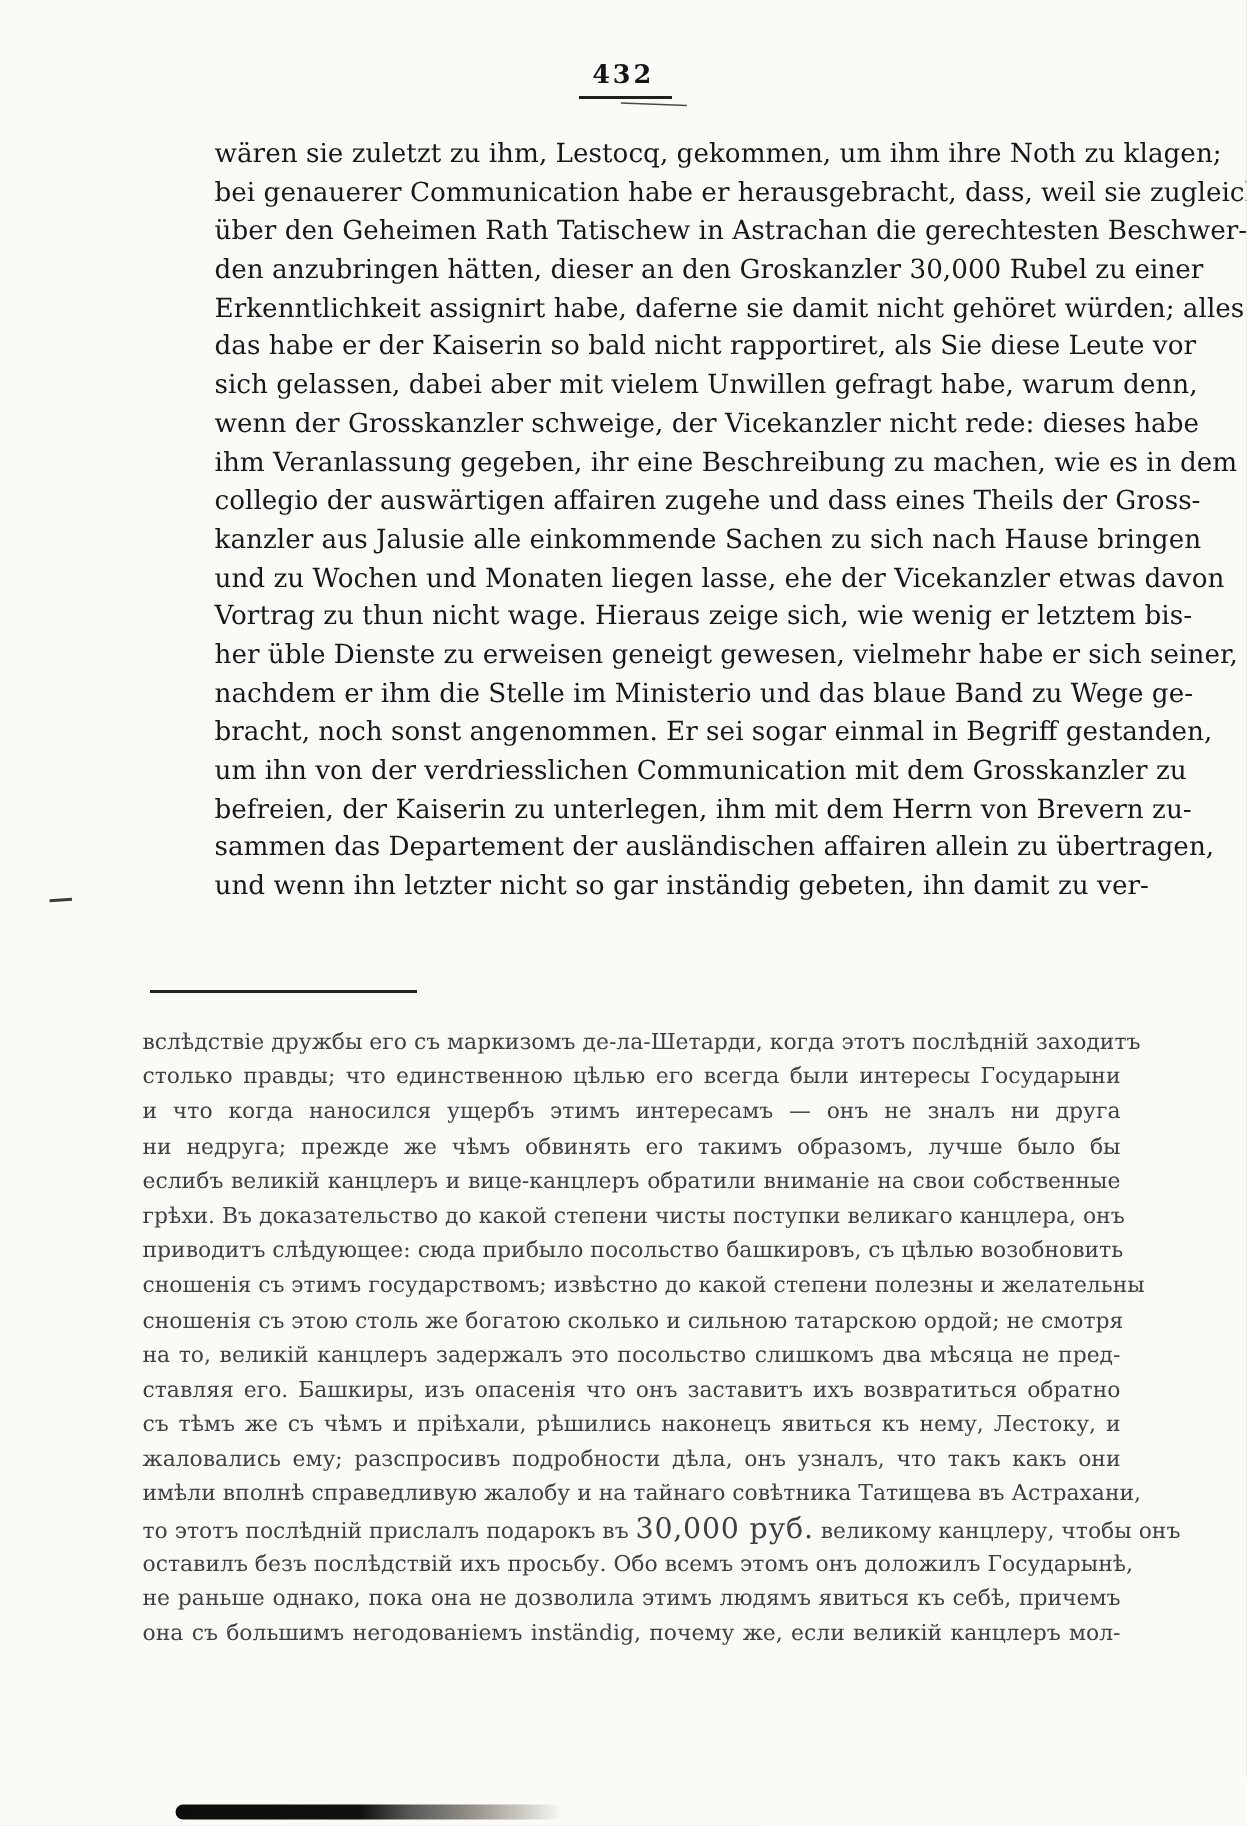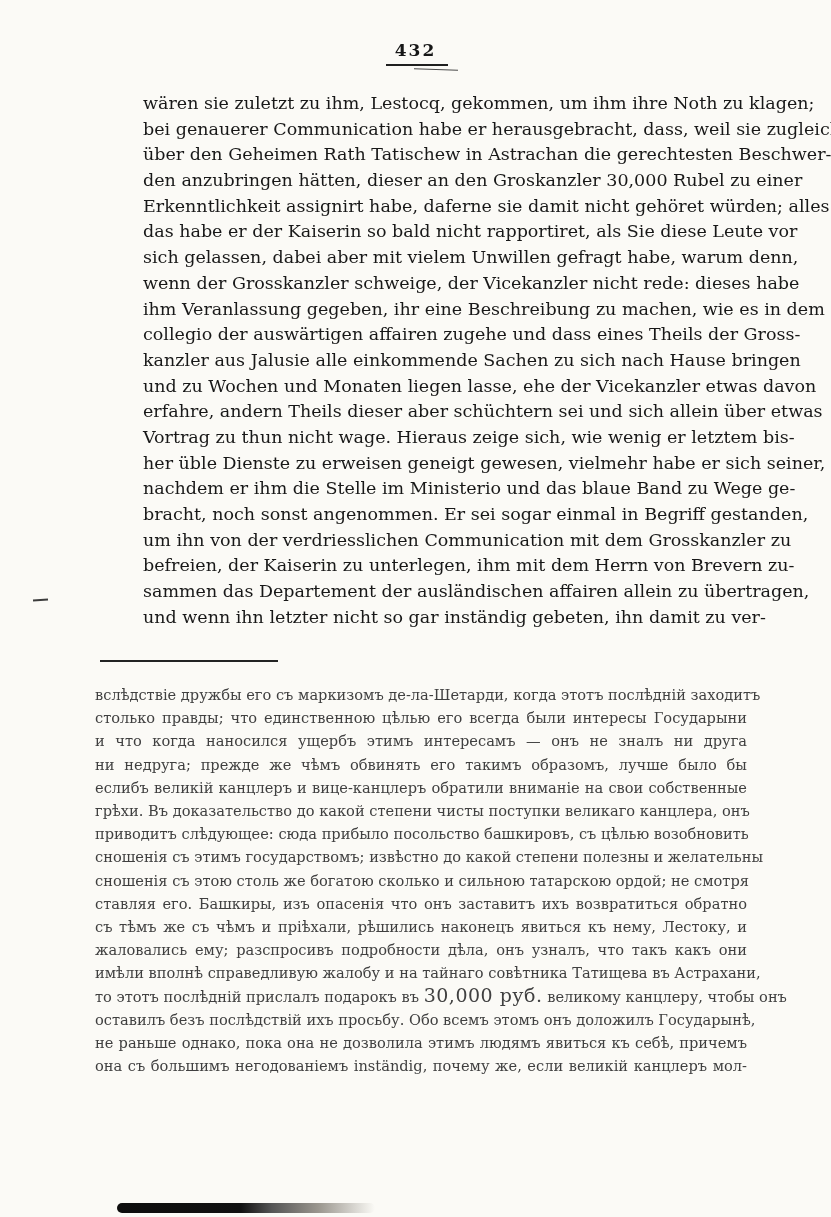--- a/index.html
+++ b/index.html
@@ -124,21 +124,20 @@
       <div class="main-line">über den Geheimen Rath Tatischew in Astrachan die gerechtesten Beschwer-</div>
       <div class="main-line">den anzubringen hätten, dieser an den Groskanzler 30,000 Rubel zu einer</div>
       <div class="main-line">Erkenntlichkeit assignirt habe, daferne sie damit nicht gehöret würden; alles</div>
       <div class="main-line">das habe er der Kaiserin so bald nicht rapportiret, als Sie diese Leute vor</div>
       <div class="main-line">sich gelassen, dabei aber mit vielem Unwillen gefragt habe, warum denn,</div>
       <div class="main-line">wenn der Grosskanzler schweige, der Vicekanzler nicht rede: dieses habe</div>
       <div class="main-line">ihm Veranlassung gegeben, ihr eine Beschreibung zu machen, wie es in dem</div>
       <div class="main-line">collegio der auswärtigen affairen zugehe und dass eines Theils der Gross-</div>
       <div class="main-line">kanzler aus Jalusie alle einkommende Sachen zu sich nach Hause bringen</div>
       <div class="main-line">und zu Wochen und Monaten liegen lasse, ehe der Vicekanzler etwas davon</div>
-      <div class="main-line">erfahre, andern Theils dieser aber schüchtern sei und sich allein über etwas</div>
       <div class="main-line">Vortrag zu thun nicht wage. Hieraus zeige sich, wie wenig er letztem bis-</div>
       <div class="main-line">her üble Dienste zu erweisen geneigt gewesen, vielmehr habe er sich seiner,</div>
       <div class="main-line">nachdem er ihm die Stelle im Ministerio und das blaue Band zu Wege ge-</div>
       <div class="main-line">bracht, noch sonst angenommen. Er sei sogar einmal in Begriff gestanden,</div>
       <div class="main-line">um ihn von der verdriesslichen Communication mit dem Grosskanzler zu</div>
       <div class="main-line">befreien, der Kaiserin zu unterlegen, ihm mit dem Herrn von Brevern zu-</div>
       <div class="main-line">sammen das Departement der ausländischen affairen allein zu übertragen,</div>
       <div class="main-line">und wenn ihn letzter nicht so gar inständig gebeten, ihn damit zu ver-</div>
     </div>
 
@@ -150,20 +149,21 @@
     <div>
         <div class="foot-line">вслѣдствіе дружбы его съ маркизомъ де-ла-Шетарди, когда этотъ послѣдній заходитъ</div>
         <div class="foot-line">столько правды; что единственною цѣлью его всегда были интересы Государыни</div>
         <div class="foot-line">и что когда наносился ущербъ этимъ интересамъ — онъ не зналъ ни друга</div>
         <div class="foot-line">ни недруга; прежде же чѣмъ обвинять его такимъ образомъ, лучше было бы</div>
         <div class="foot-line">еслибъ великій канцлеръ и вице-канцлеръ обратили вниманіе на свои собственные</div>
         <div class="foot-line">грѣхи. Въ доказательство до какой степени чисты поступки великаго канцлера, онъ</div>
         <div class="foot-line">приводитъ слѣдующее: сюда прибыло посольство башкировъ, съ цѣлью возобновить</div>
         <div class="foot-line">сношенія съ этимъ государствомъ; извѣстно до какой степени полезны и желательны</div>
         <div class="foot-line">сношенія съ этою столь же богатою сколько и сильною татарскою ордой; не смотря</div>
+        <div class="foot-line">на то, великій канцлеръ задержалъ это посольство слишкомъ два мѣсяца не пред-</div>
         <div class="foot-line">ставляя его. Башкиры, изъ опасенія что онъ заставитъ ихъ возвратиться обратно</div>
         <div class="foot-line">съ тѣмъ же съ чѣмъ и пріѣхали, рѣшились наконецъ явиться къ нему, Лестоку, и</div>
         <div class="foot-line">жаловались ему; разспросивъ подробности дѣла, онъ узналъ, что такъ какъ они</div>
         <div class="foot-line">имѣли вполнѣ справедливую жалобу и на тайнаго совѣтника Татищева въ Астрахани,</div>
       </div>
 
     <div class="foot-line"><span>то этотъ послѣдній прислалъ подарокъ въ </span><span class="foot-amount">30,000 руб.</span><span> великому канцлеру, чтобы онъ</span></div>
 
     <div>
         <div class="foot-line">оставилъ безъ послѣдствій ихъ просьбу. Обо всемъ этомъ онъ доложилъ Государынѣ,</div>

